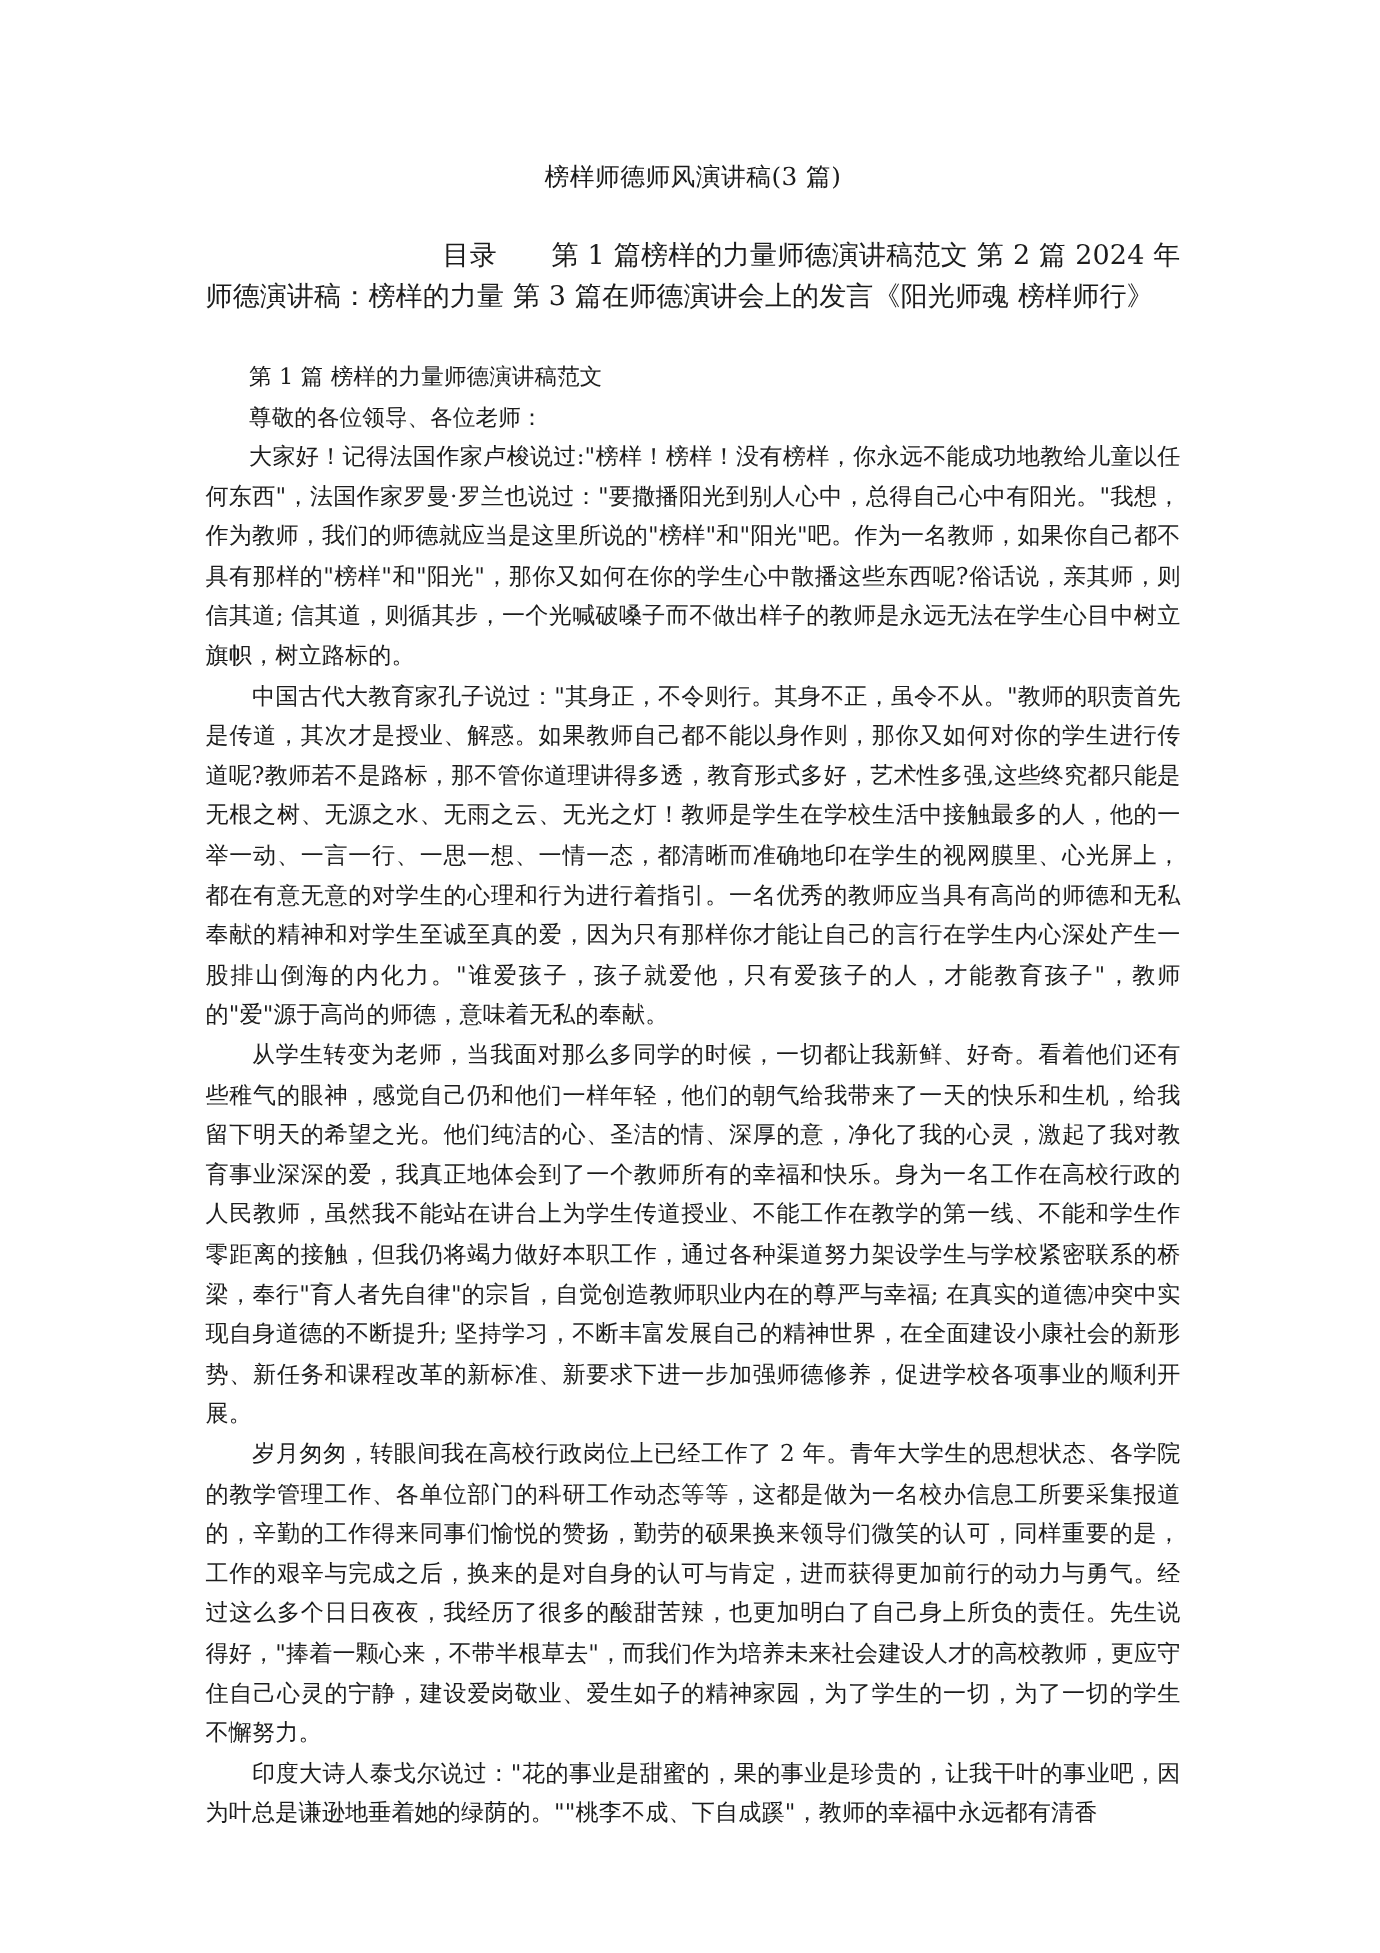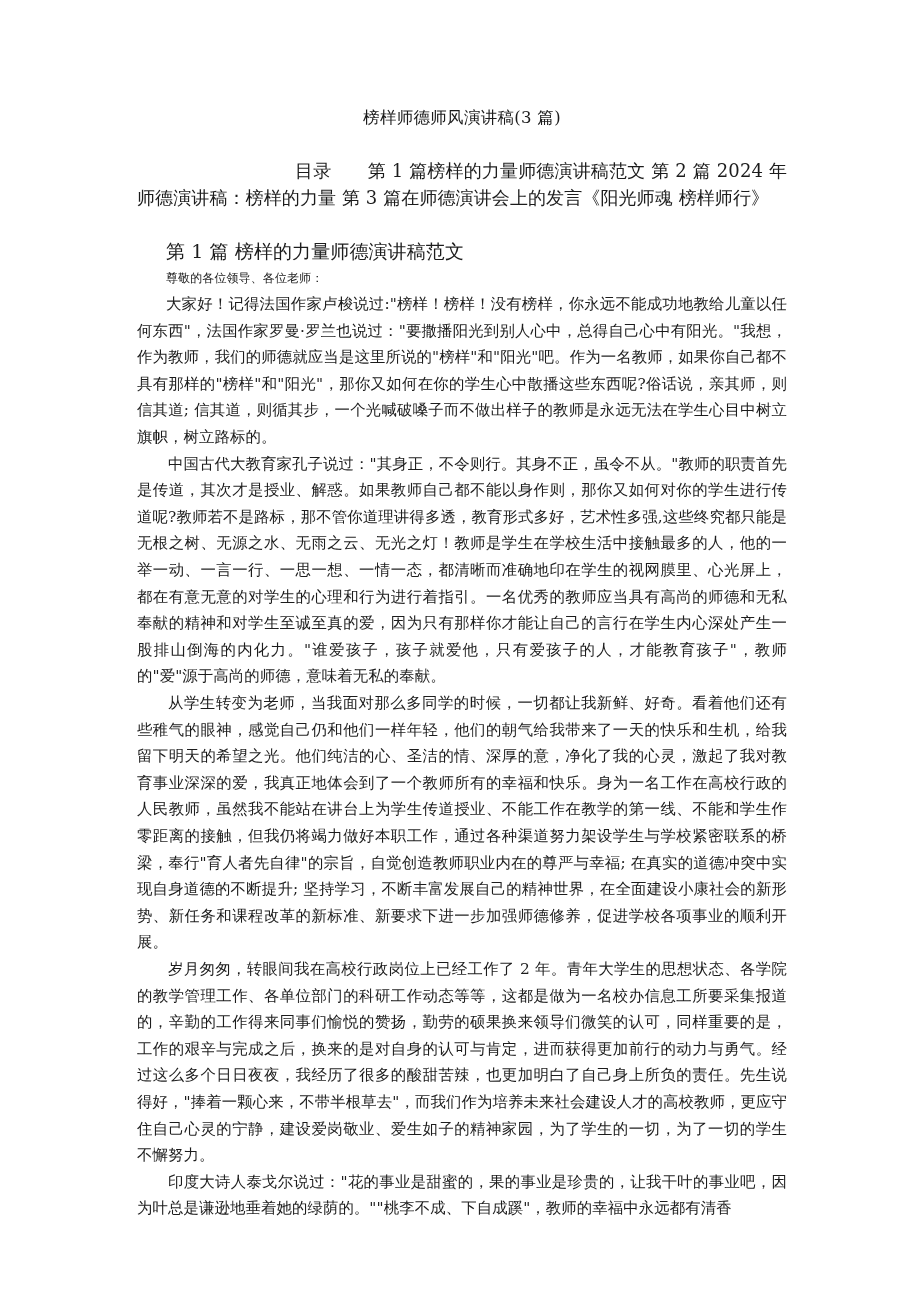--- a/index.html
+++ b/index.html
@@ -45,30 +45,30 @@
     text-justify: inter-character;
     text-indent: 158px;
     color: #1c1c1c;
     letter-spacing: 0.1px;
   }
   .section-gap {
     height: 27px;
   }
   .section-heading {
     margin: 0;
-    font-size: 19px;
+    font-size: 15px;
     line-height: 26.5px;
     text-indent: 29px;
     font-weight: normal;
     color: #1c1c1c;
     letter-spacing: 0.1px;
   }
   .salutation {
     margin: 0;
-    font-size: 12px;
+    font-size: 15px;
     line-height: 26.5px;
     text-indent: 29px;
     color: #1c1c1c;
     letter-spacing: 0.1px;
   }
   .para {
     margin: 0;
     font-size: 15.4px;
     line-height: 26.6px;
     text-indent: 31px;

